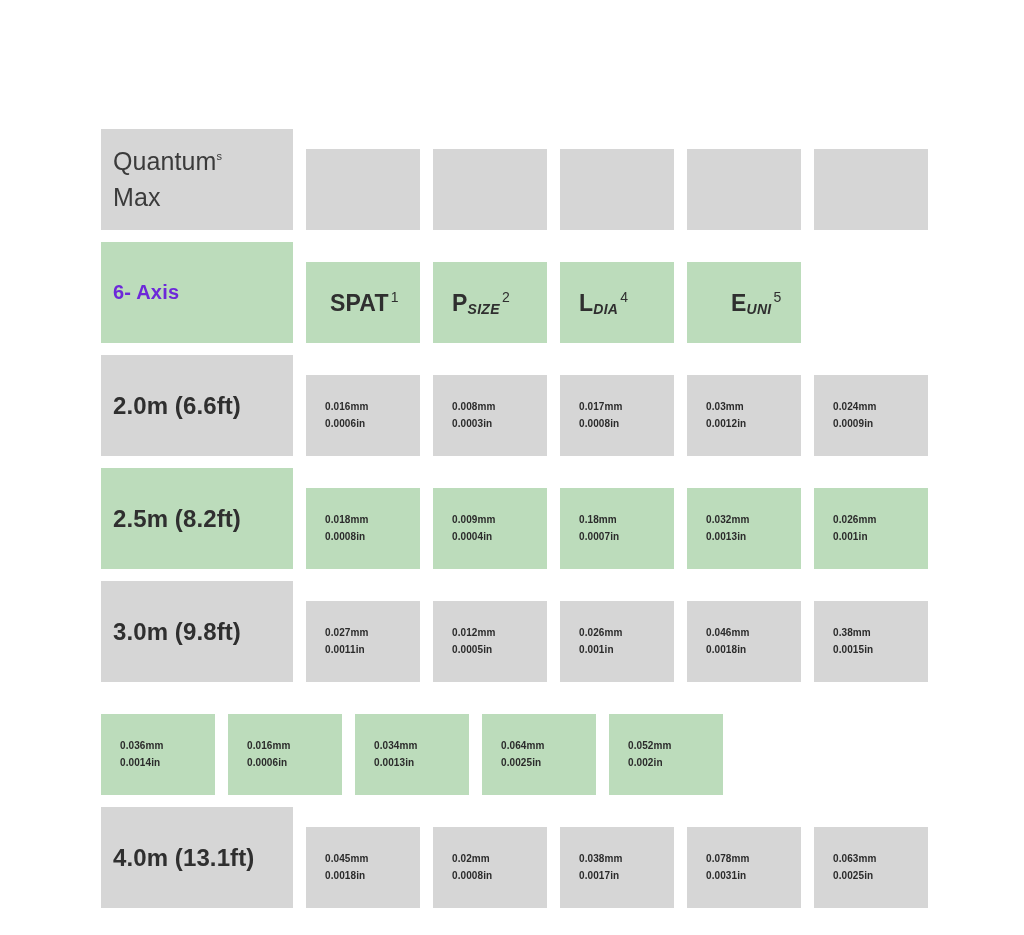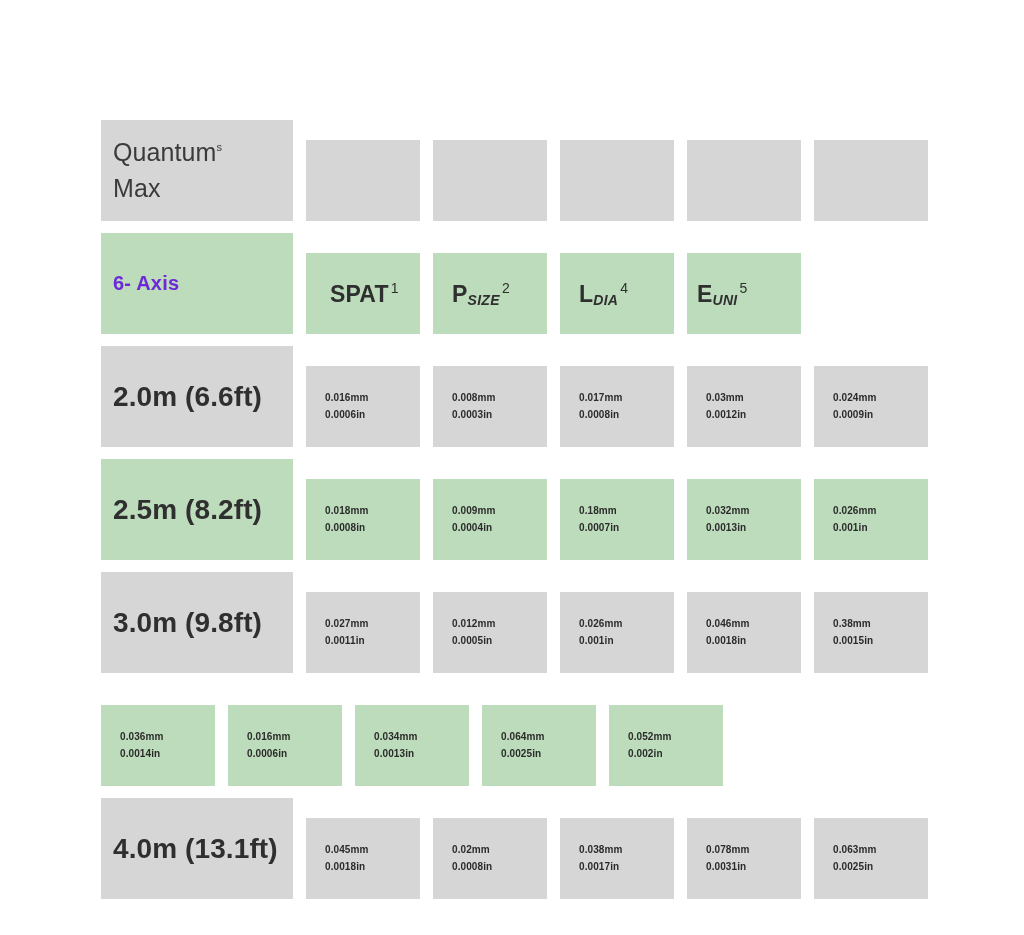--- a/index.html
+++ b/index.html
@@ -10,21 +10,21 @@
   body {
     width: 1024px;
     height: 935px;
     font-family: "Liberation Sans", "DejaVu Sans", sans-serif;
     overflow: hidden;
   }
 
   #spec-table {
     position: absolute;
     left: 101px;
-    top: 120px;
+    top: 129px;
     width: 821px;
     display: flex;
     flex-direction: column;
     row-gap: 12px;
   }
 
   .row {
     display: flex;
     column-gap: 13px;
     height: 101px;
@@ -93,21 +93,21 @@
   }
   .hdr .sup {
     font-size: 14px;
     vertical-align: 9px;
     font-weight: 400;
     margin-left: 2px;
   }
 
   
   .rowlabel {
-    font-size: 28px;
+    font-size: 24px;
     font-weight: 700;
     color: #2f2f2f;
     white-space: nowrap;
     letter-spacing: 0.1px;
   }
   .val-mm, .val-in {
     font-size: 10px;
     font-weight: 700;
     color: #2b2b2b;
     line-height: 1.62;
@@ -137,21 +137,21 @@
     </div>
     <div class="cell value green" style="padding-left:24px">
       <span class="hdr"><span>SPAT</span><span class="sub"></span><span class="sup">1</span></span>
     </div>
     <div class="cell value green" style="padding-left:19px">
       <span class="hdr"><span>P</span><span class="sub">SIZE</span><span class="sup">2</span></span>
     </div>
     <div class="cell value green" style="">
       <span class="hdr"><span>L</span><span class="sub">DIA</span><span class="sup">4</span></span>
     </div>
-    <div class="cell value green" style="padding-left:10px">
+    <div class="cell value green" style="padding-left:44px">
       <span class="hdr"><span>E</span><span class="sub">UNI</span><span class="sup">5</span></span>
     </div>
   </div>
 
   <div class="row">
     <div class="cell label gray">
       <span class="rowlabel">2.0m (6.6ft)</span>
     </div>
     <div class="cell value gray">
       <span class="val-mm">0.016mm</span>

